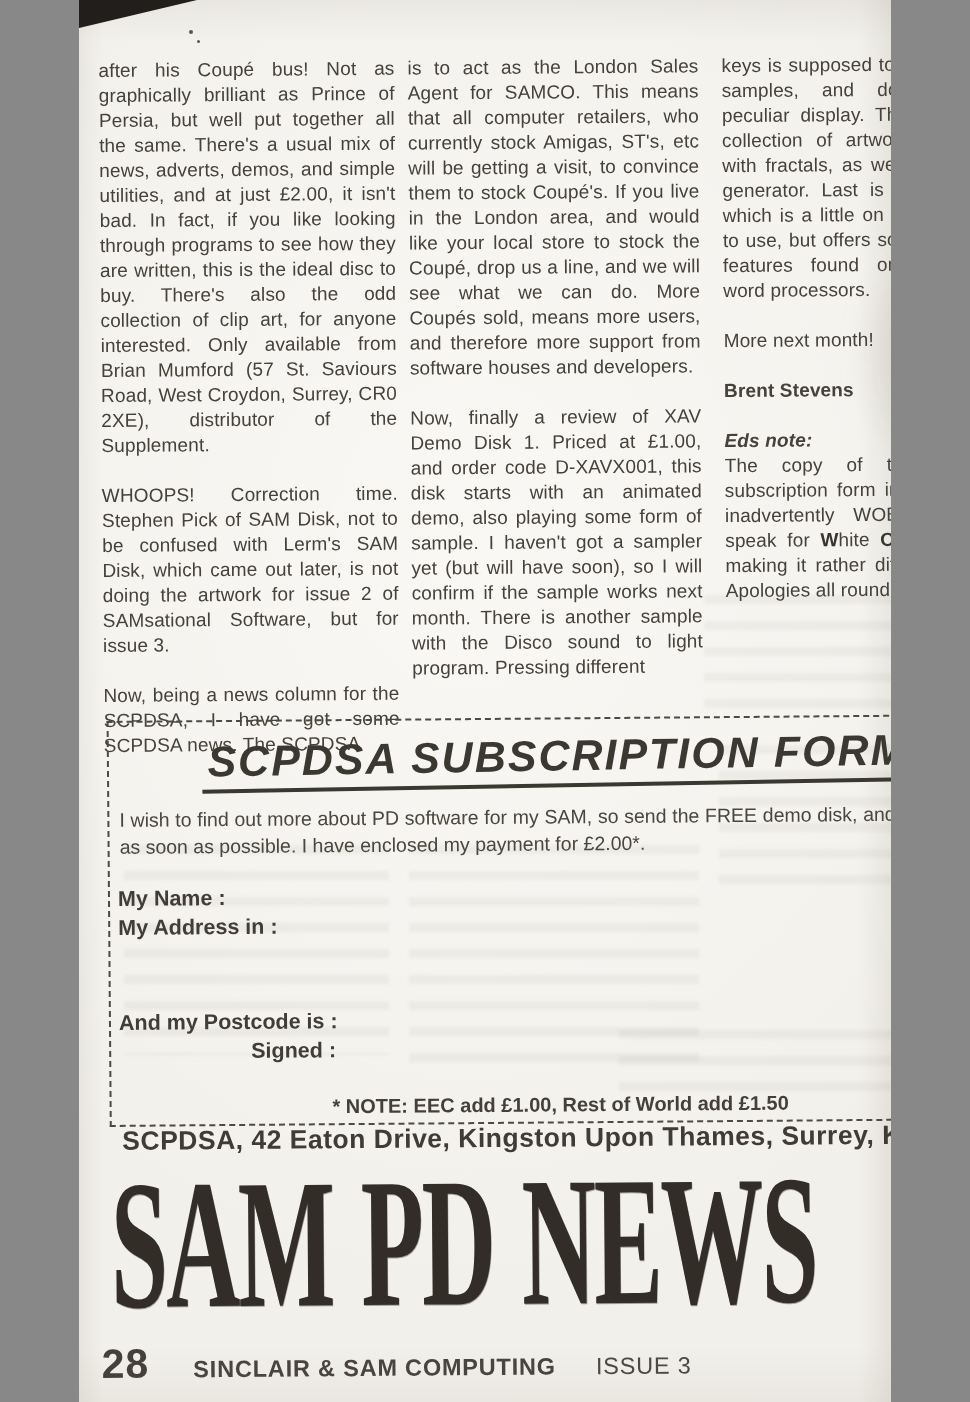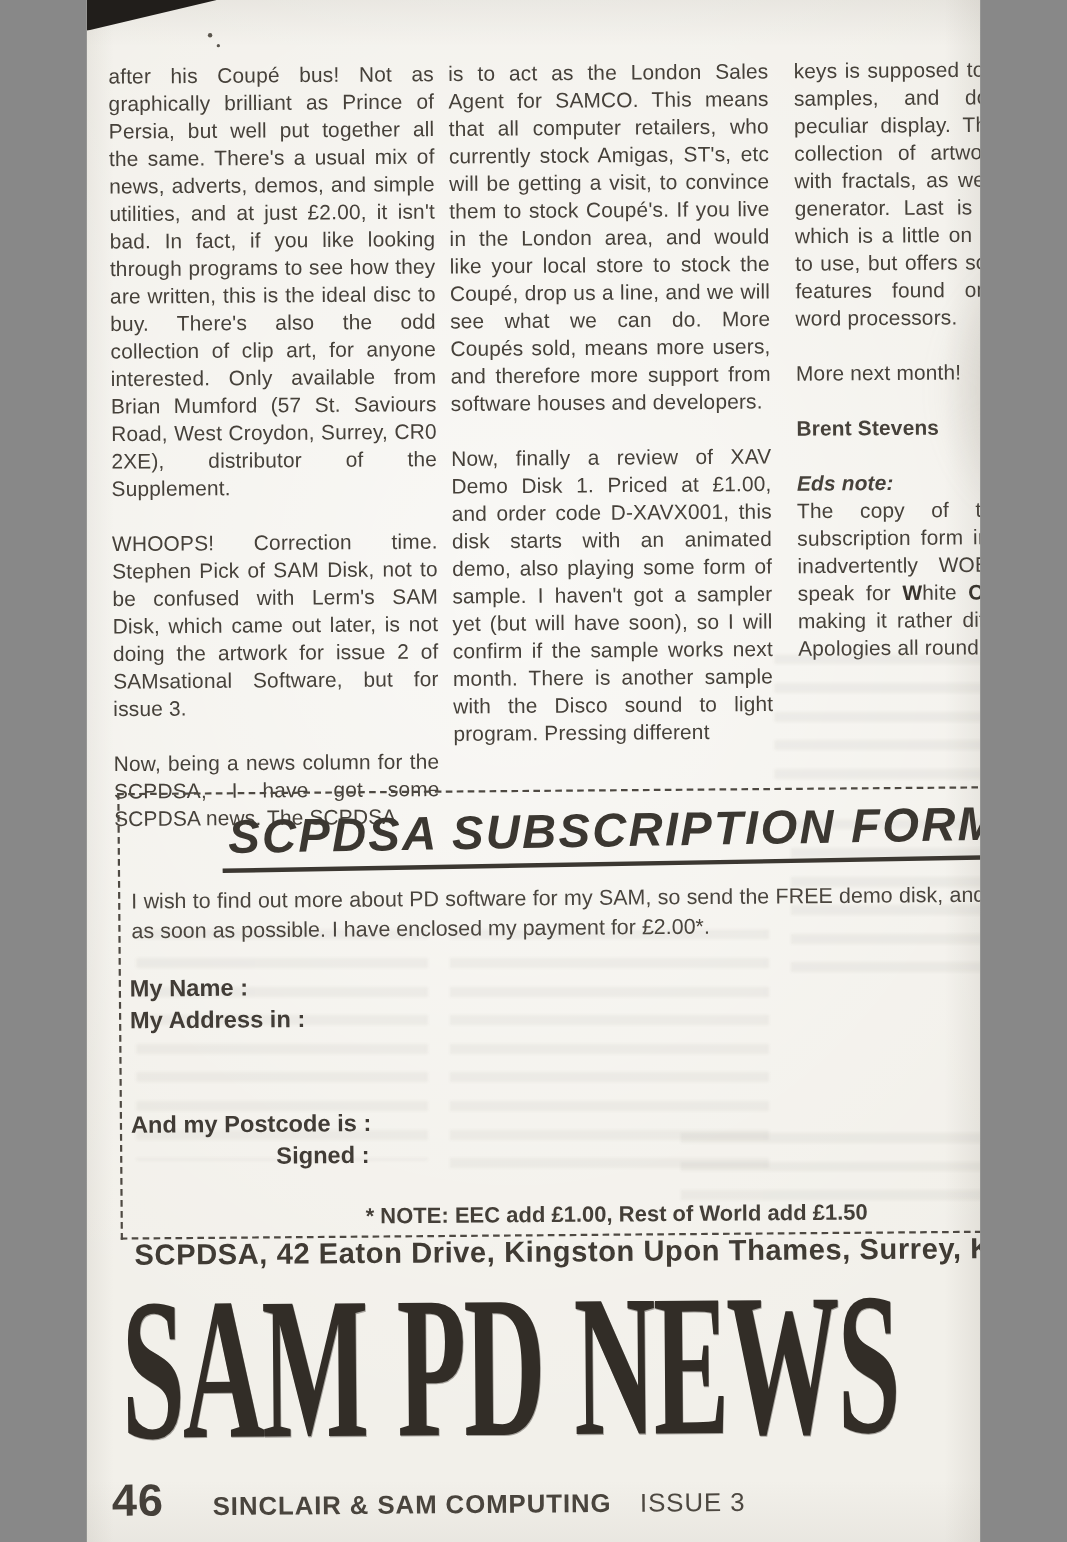--- a/index.html
+++ b/index.html
@@ -49,21 +49,21 @@
   .headline-text{
     font-family:"Liberation Serif",serif;font-weight:bold;font-size:184px;line-height:1;
     letter-spacing:-4px;word-spacing:8px;color:#322d27;white-space:nowrap;
     transform:scaleX(0.56);transform-origin:0 50%;
     text-shadow:1px 1px 0 rgba(50,45,39,.4);
   }
   
   .footer{position:absolute;left:18px;top:1338px;display:flex;align-items:baseline;}
   .page-number{font-size:41px;font-weight:bold;color:#45403a;letter-spacing:1px;}
   .magazine{margin-left:44px;font-size:23.5px;font-weight:bold;letter-spacing:.8px;color:#49443d;}
-  .issue{margin-left:26px;font-size:23.5px;letter-spacing:.8px;color:#4d4841;}
+  .issue{margin-left:40px;font-size:23.5px;letter-spacing:.8px;color:#4d4841;}
 </style>
 </head>
 <body>
 
 <div class="page">
 
   <div class="corner-mark"></div>
   <div class="speck" style="left:110px;top:30px;"></div>
   <div class="speck" style="left:118px;top:40px;width:3px;height:3px;"></div>
   <div class="smudge" style="left:770px;top:230px;width:190px;height:250px;"></div>
@@ -107,19 +107,19 @@
       </div>
       <div class="form-note">* NOTE: EEC add £1.00, Rest of World add £1.50</div>
       <div class="form-address">SCPDSA, 42 Eaton Drive, Kingston Upon Thames, Surrey, KT2 7QT.</div>
     </div>
 
     <div class="headline">
       <div class="headline-text">SAM PD NEWS</div>
     </div>
 
     <div class="footer">
-      <span class="page-number">46</span>
+      <span class="page-number">28</span>
       <span class="magazine">SINCLAIR &amp; SAM COMPUTING</span>
       <span class="issue">ISSUE 3</span>
     </div>
 
   </div>
 </div>
 
 </body></html>

